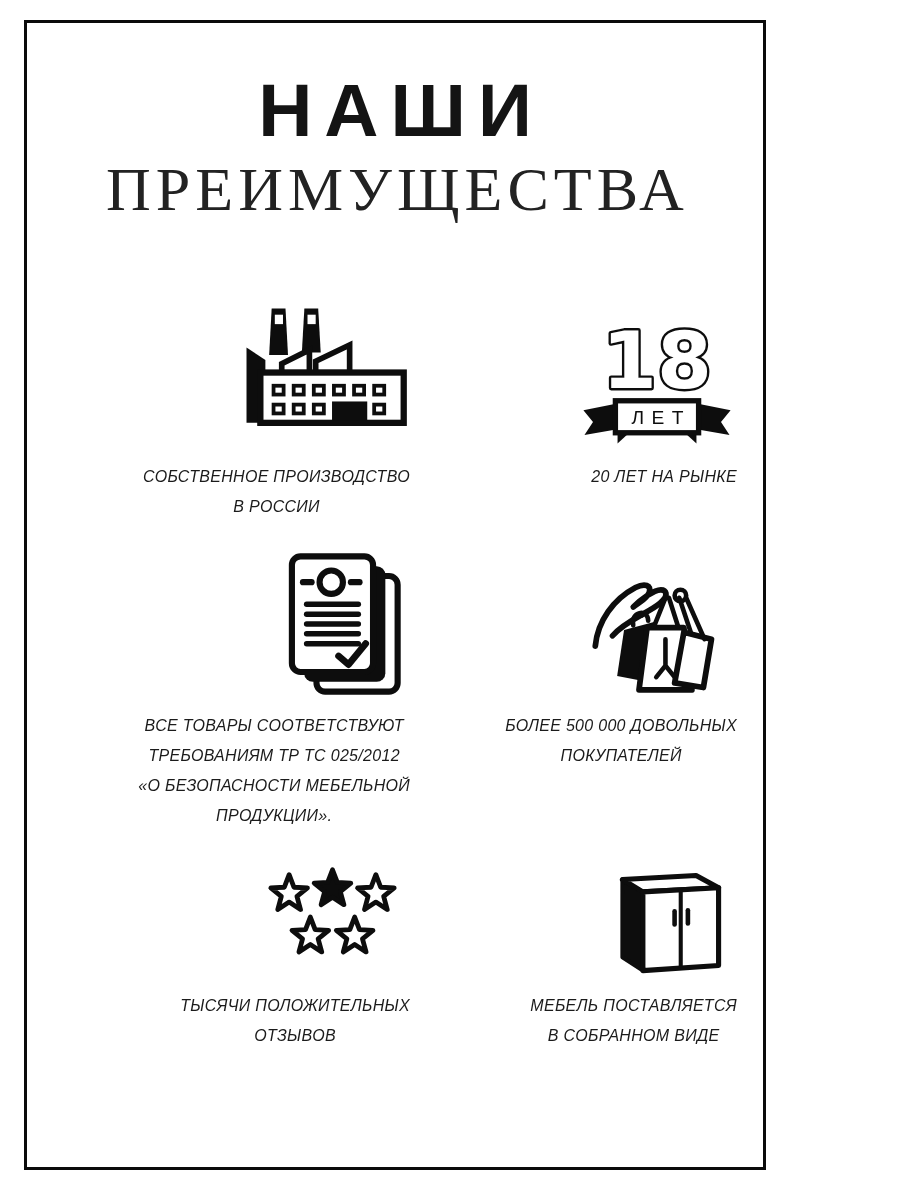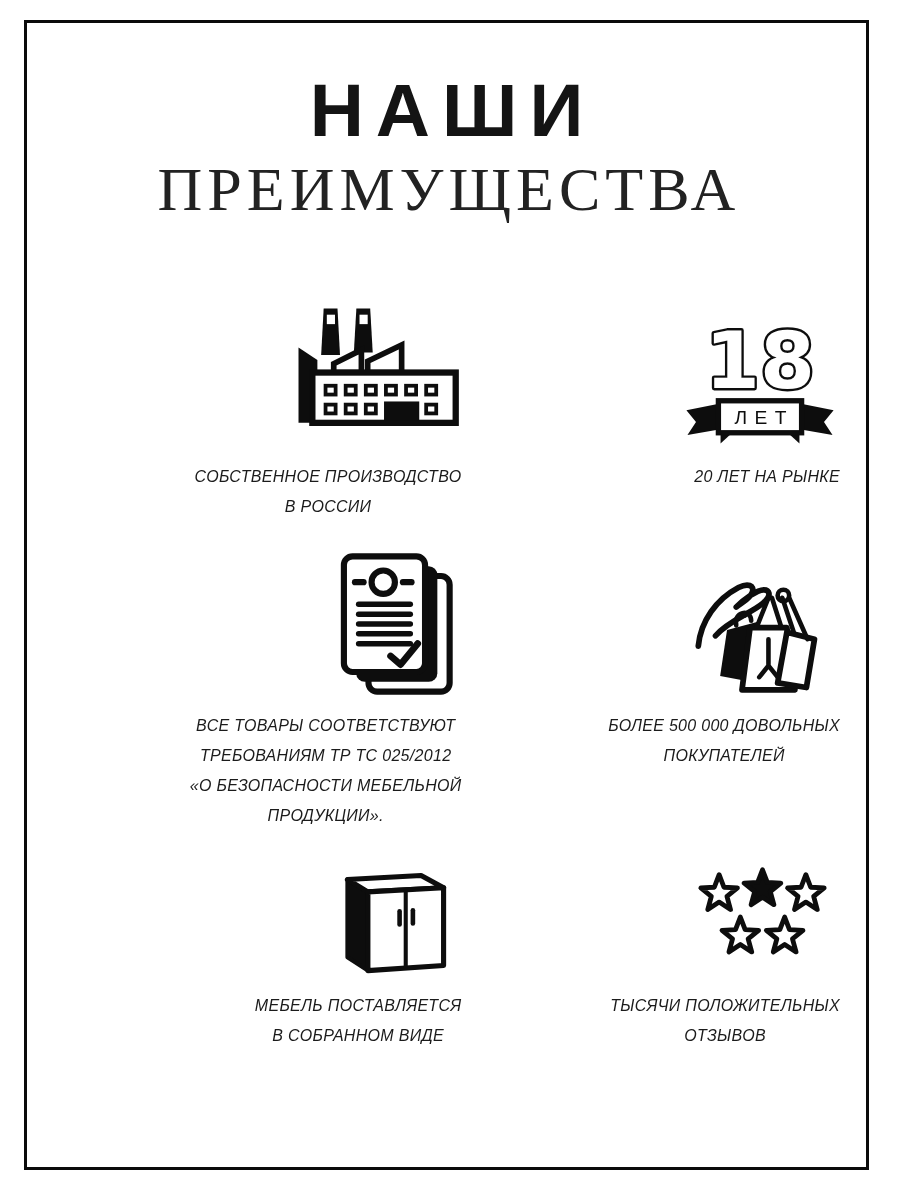--- a/index.html
+++ b/index.html
@@ -1,17 +1,17 @@
 <!DOCTYPE html>
 <html><head>
 <meta charset="utf-8">
 <style>
   html,body{margin:0;padding:0;background:#fff;}
   body{width:900px;height:1200px;position:relative;font-family:"Liberation Sans",sans-serif;color:#161616;}
-  .frame{position:absolute;left:24px;top:20px;width:845px;height:1150px;border:3px solid #0b0b0b;background:#fff;box-sizing:border-box;}
+  .frame{position:absolute;left:24px;top:20px;width:742px;height:1150px;border:3px solid #0b0b0b;background:#fff;box-sizing:border-box;}
   .title-block{padding-top:50px;text-align:center;}
   .title-main{font-size:75px;line-height:1;font-weight:800;letter-spacing:12px;text-indent:12px;margin:0;color:#141414;}
   .title-sub{font-size:62px;line-height:1;font-weight:300;letter-spacing:5px;text-indent:5px;margin:10px 0 0 0;color:#222;font-family:Liberation Serif, serif;}
   .adv-grid{padding-left:56px;padding-right:26px;}
   .adv-row{display:grid;grid-template-columns:1fr 1fr;}
   .adv-row1{margin-top:80px;}
   .adv-row2{margin-top:25px;}
   .adv-row3{margin-top:33px;}
   .adv-card{display:flex;flex-direction:column;align-items:flex-end;}
   .icon-box{display:flex;align-items:flex-end;justify-content:center;}
@@ -143,43 +143,43 @@
           </svg>
         </div>
         <div class="caption">БОЛЕЕ 500 000 ДОВОЛЬНЫХ<br>ПОКУПАТЕЛЕЙ</div>
       </div>
     </div>
 
     <div class="adv-row adv-row3">
 
       <div class="adv-card">
         <div class="icon-box">
-          <svg width="133" height="115" viewBox="0 0 130 112" aria-hidden="true">
-            <polygon points="18,15 38,27 38,104 18,91" fill="#0d0d0d" stroke="#0d0d0d" stroke-width="4" stroke-linejoin="round"></polygon>
-            <polygon points="18,15 90,11 112,23 38,27" fill="#fff" stroke="#0d0d0d" stroke-width="5" stroke-linejoin="round"></polygon>
-            <polygon points="38,27 112,23 112,99 38,104" fill="#fff" stroke="#0d0d0d" stroke-width="5" stroke-linejoin="round"></polygon>
-            <line x1="75" y1="25" x2="75" y2="101" stroke="#0d0d0d" stroke-width="4"></line>
-            <line x1="69" y1="46" x2="69" y2="59" stroke="#0d0d0d" stroke-width="4.5" stroke-linecap="round"></line>
-            <line x1="82" y1="45" x2="82" y2="58" stroke="#0d0d0d" stroke-width="4.5" stroke-linecap="round"></line>
-          </svg>
-        </div>
-        <div class="caption">МЕБЕЛЬ ПОСТАВЛЯЕТСЯ<br>В СОБРАННОМ ВИДЕ</div>
-      </div>
-
-      <div class="adv-card">
-        <div class="icon-box">
           <svg class="lift8" width="155" height="106" viewBox="0 0 160 110" aria-hidden="true">
             <defs>
               <path id="star" d="M0,-20 L5,-6.9 L19,-6.2 L8.1,2.6 L11.8,16.2 L0,8.5 L-11.8,16.2 L-8.1,2.6 L-19,-6.2 L-5,-6.9 Z"></path>
             </defs>
             <use href="#star" x="35" y="30" fill="#fff" stroke="#0d0d0d" stroke-width="5" stroke-linejoin="round"></use>
             <use href="#star" x="80" y="25" fill="#0d0d0d" stroke="#0d0d0d" stroke-width="5" stroke-linejoin="round"></use>
             <use href="#star" x="125" y="30" fill="#fff" stroke="#0d0d0d" stroke-width="5" stroke-linejoin="round"></use>
             <use href="#star" x="57" y="74" fill="#fff" stroke="#0d0d0d" stroke-width="5" stroke-linejoin="round"></use>
             <use href="#star" x="103" y="74" fill="#fff" stroke="#0d0d0d" stroke-width="5" stroke-linejoin="round"></use>
           </svg>
         </div>
         <div class="caption">ТЫСЯЧИ ПОЛОЖИТЕЛЬНЫХ<br>ОТЗЫВОВ</div>
       </div>
+
+      <div class="adv-card">
+        <div class="icon-box">
+          <svg width="133" height="115" viewBox="0 0 130 112" aria-hidden="true">
+            <polygon points="18,15 38,27 38,104 18,91" fill="#0d0d0d" stroke="#0d0d0d" stroke-width="4" stroke-linejoin="round"></polygon>
+            <polygon points="18,15 90,11 112,23 38,27" fill="#fff" stroke="#0d0d0d" stroke-width="5" stroke-linejoin="round"></polygon>
+            <polygon points="38,27 112,23 112,99 38,104" fill="#fff" stroke="#0d0d0d" stroke-width="5" stroke-linejoin="round"></polygon>
+            <line x1="75" y1="25" x2="75" y2="101" stroke="#0d0d0d" stroke-width="4"></line>
+            <line x1="69" y1="46" x2="69" y2="59" stroke="#0d0d0d" stroke-width="4.5" stroke-linecap="round"></line>
+            <line x1="82" y1="45" x2="82" y2="58" stroke="#0d0d0d" stroke-width="4.5" stroke-linecap="round"></line>
+          </svg>
+        </div>
+        <div class="caption">МЕБЕЛЬ ПОСТАВЛЯЕТСЯ<br>В СОБРАННОМ ВИДЕ</div>
+      </div>
     </div>
 
   </div>
 </div>
 
 </body></html>

